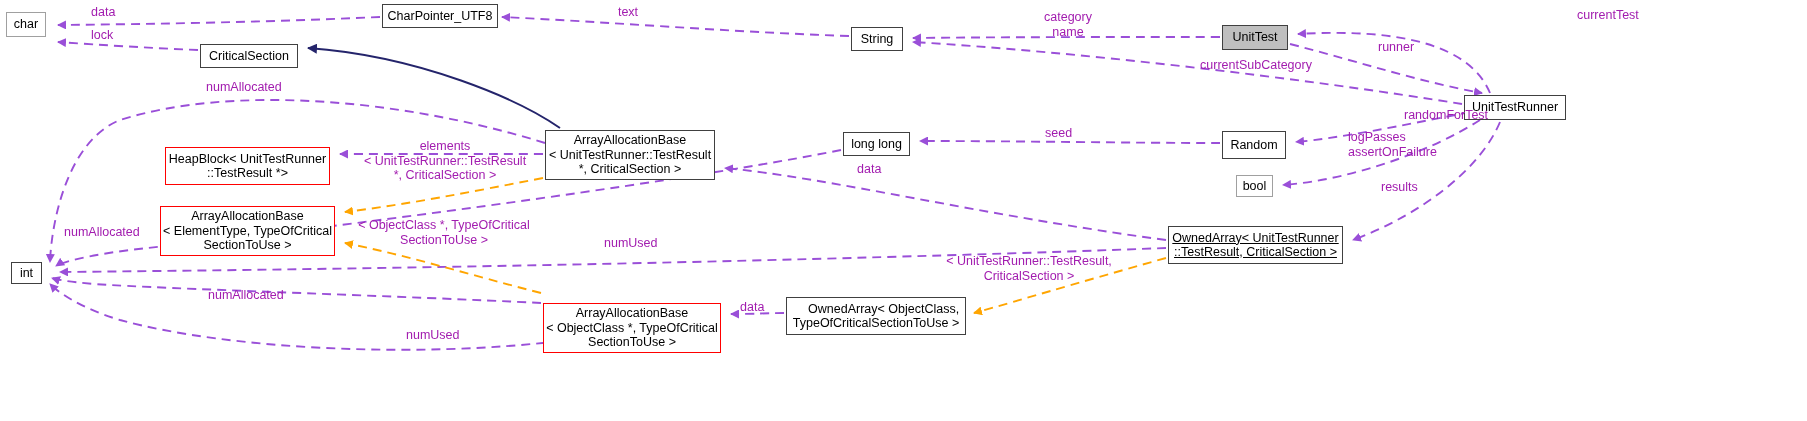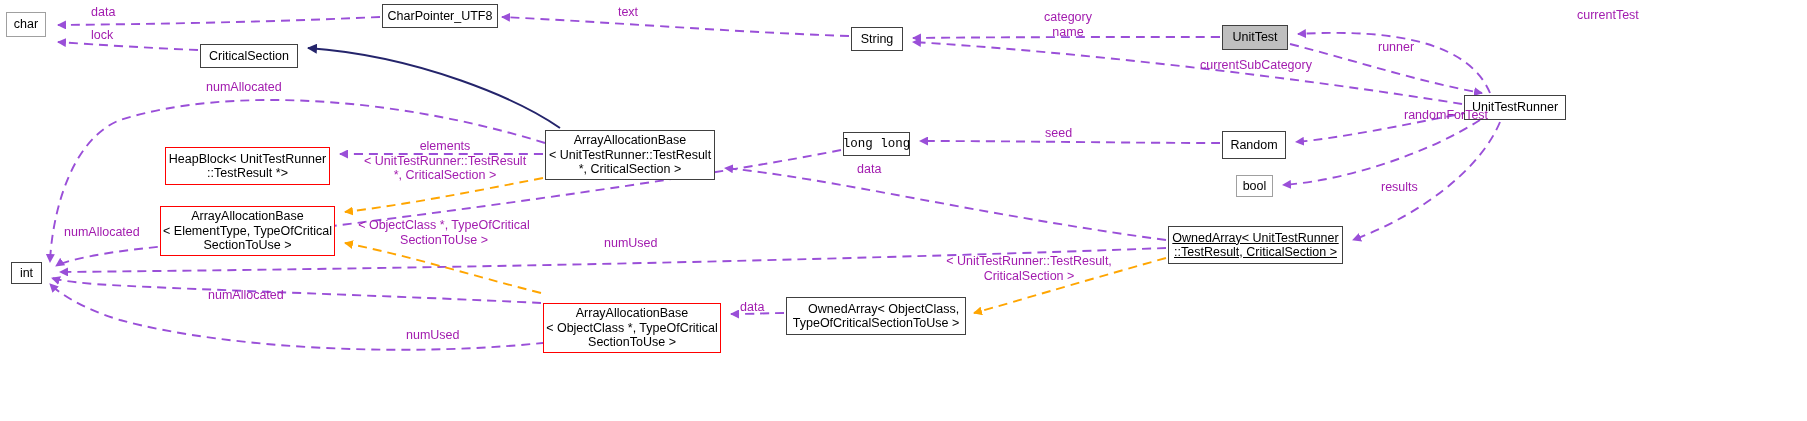--- a/index.html
+++ b/index.html
@@ -136,21 +136,21 @@
 ::TestResult *&gt;</div>
 
   <div class="node redbox" style="left:160px; top:194px; width:175px; height:50px;">ArrayAllocationBase
 &lt; ElementType, TypeOfCritical
 SectionToUse &gt;</div>
 
   <div class="node solidbox" style="left:545px; top:130px; width:170px; height:50px;">ArrayAllocationBase
 &lt; UnitTestRunner::TestResult
 *, CriticalSection &gt;</div>
 
-  <div class="node solidbox" style="left:843px; top:132px; width:67px; height:24px;font-family:Liberation Mono, monospace;">long long</div>
+  <div class="node solidbox" style="left:843px; top:132px; width:67px; height:24px;">long long</div>
 
   <div class="node solidbox" style="left:1222px; top:131px; width:64px; height:28px;">Random</div>
 
   <div class="node plain" style="left:1236px; top:175px; width:37px; height:22px;">bool</div>
 
   <div class="node solidbox" style="left:1168px; top:226px; width:175px; height:38px;text-decoration:underline;">OwnedArray&lt; UnitTestRunner
 ::TestResult, CriticalSection &gt;</div>
 
   <div class="node solidbox" style="left:11px; top:262px; width:31px; height:22px;">int</div>
 
@@ -179,20 +179,22 @@
   <div class="edge-label left" style="left:206px; top:80px; width:100px;">numAllocated</div>
 
   <div class="edge-label left" style="left:1357px; top:108px; width:110px;margin-left:47px;">randomForTest</div>
 
   <div class="edge-label" style="left:352px; top:139px; width:186px;">elements
 &lt; UnitTestRunner::TestResult
 *, CriticalSection &gt;</div>
 
   <div class="edge-label left" style="left:1045px; top:126px; width:48px;">seed</div>
 
+  <div class="edge-label left" style="left:1348px; top:130px; width:118px;">logPasses
+assertOnFailure</div>
 
   <div class="edge-label left" style="left:857px; top:162px; width:44px;">data</div>
 
   <div class="edge-label left" style="left:1381px; top:180px; width:58px;">results</div>
 
   <div class="edge-label" style="left:351px; top:218px; width:186px;">&lt; ObjectClass *, TypeOfCritical
 SectionToUse &gt;</div>
 
   <div class="edge-label left" style="left:64px; top:225px; width:102px;">numAllocated</div>
 

